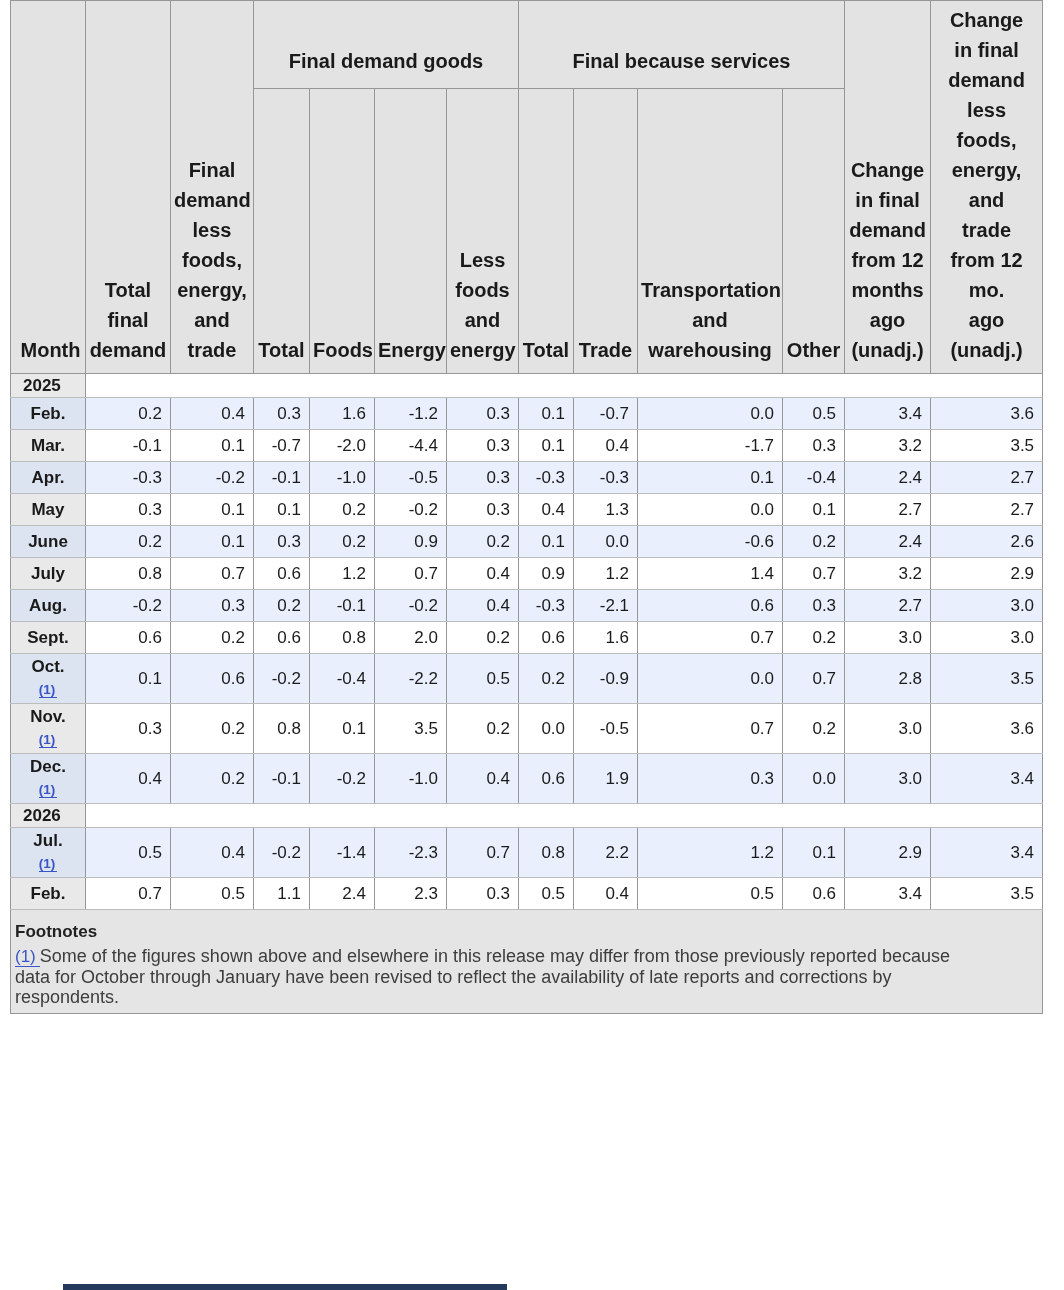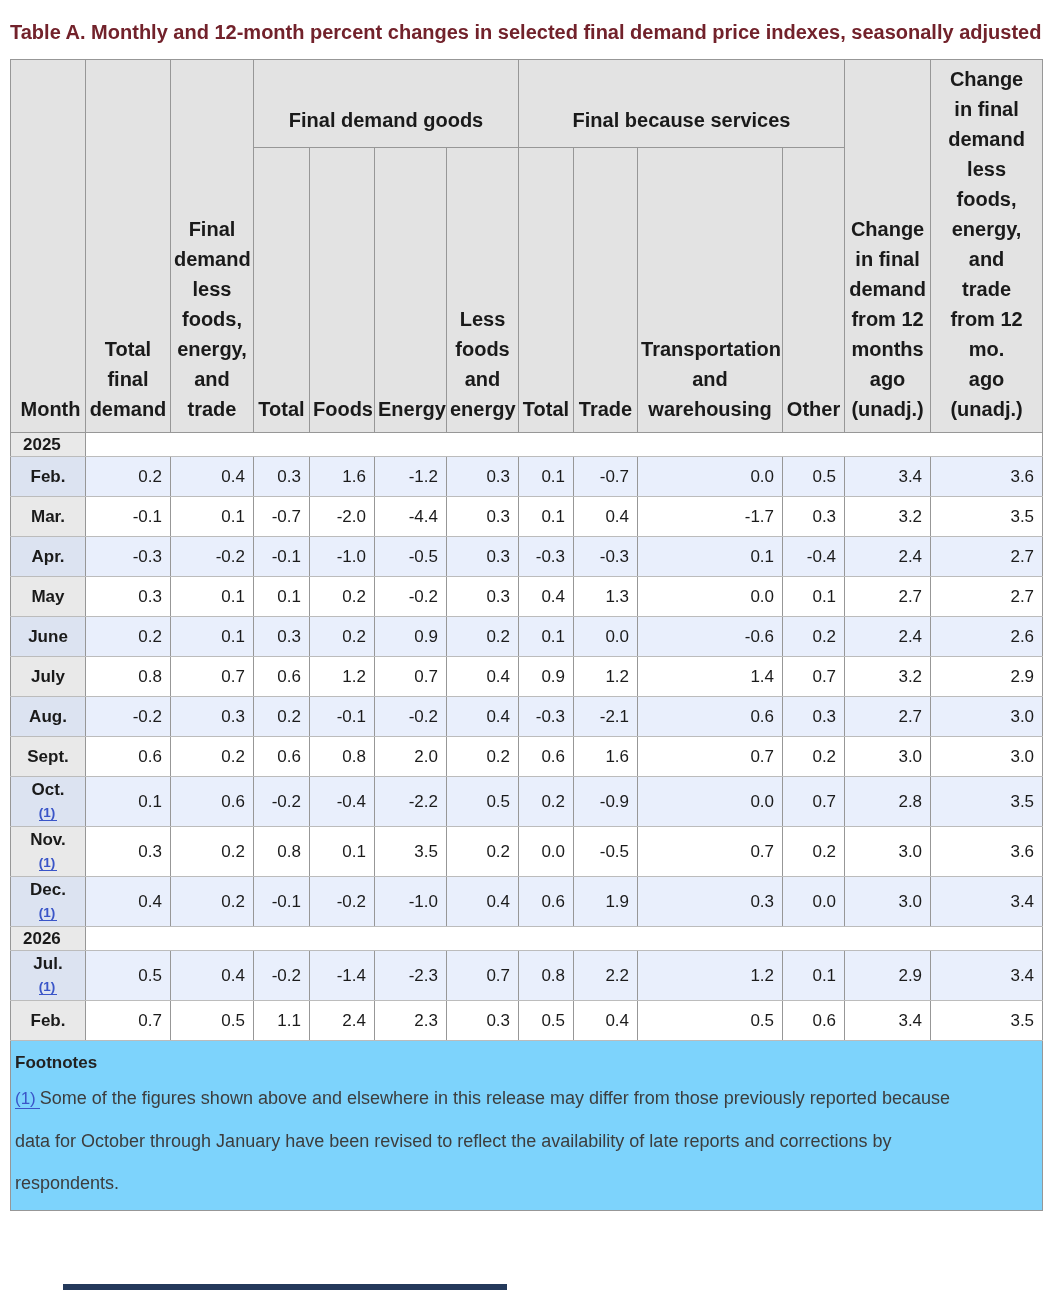--- a/index.html
+++ b/index.html
@@ -38,21 +38,21 @@
     white-space: pre-line;
     border: 1px solid var(--border-dark, #979797);
     padding: 4px 3px 8px 3px;
     line-height: 30px;
   }
   thead th.month-th { text-align: center; padding-left: 8px; }
   tr.group-row { height: 84px; }
   tr.group-row th.group-th { padding-bottom: 12px; }
   tr.sub-row { height: 274px; }
 
-  tbody tr.data-row { height: 40px; }
+  tbody tr.data-row { height: 32px; }
   tbody tr.year-row { height: 24px; }
 
   td.num-cell {
     text-align: right;
     padding-right: 8px;
     font-size: 17px;
     color: #1b1b1b;
     background: #ffffff;
     border-left: 1px solid var(--border-dark, #979797);
     border-right: 1px solid var(--border-dark, #979797);
@@ -93,54 +93,53 @@
     color: var(--link, #3a55c8);
     font-size: 13.5px;
     font-weight: bold;
     text-decoration: none;
     border-bottom: 1px solid currentColor;
     padding-right: 2px;
     cursor: pointer;
   }
 
   td.footcell {
-    background: #7dd3fc;
+    background: #e5e5e5;
     border: 1px solid var(--border-dark, #979797);
     padding: 8px 10px 6px 4px;
     vertical-align: top;
   }
   .foot-head {
     font-weight: bold;
     font-size: 17px;
     color: #222222;
     line-height: 28px;
   }
   .foot-text {
     font-size: 18px;
     color: #3d3d3d;
-    line-height: 42px;
+    line-height: 20px;
     max-width: 952px;
   }
   .foot-text a.fn-link { font-size: 17px; font-weight: normal; padding-right: 4px; }
 
   .bottom-bar {
     position: absolute;
     left: 63px;
     top: 1284px;
     width: 444px;
     height: 6px;
     background: var(--bar, #24395b);
   }
 </style>
 </head>
 <body>
 
 <div class="page">
 
-  <h1 class="table-title">Table A. Monthly and 12-month percent changes in selected final demand price indexes, seasonally adjusted</h1>
 
   <table class="data-table">
     <colgroup>
       <col style="width:75px">
         <col style="width:85px">
         <col style="width:83px">
       <col style="width:56px">
         <col style="width:65px">
         <col style="width:72px">
         <col style="width:72px">

